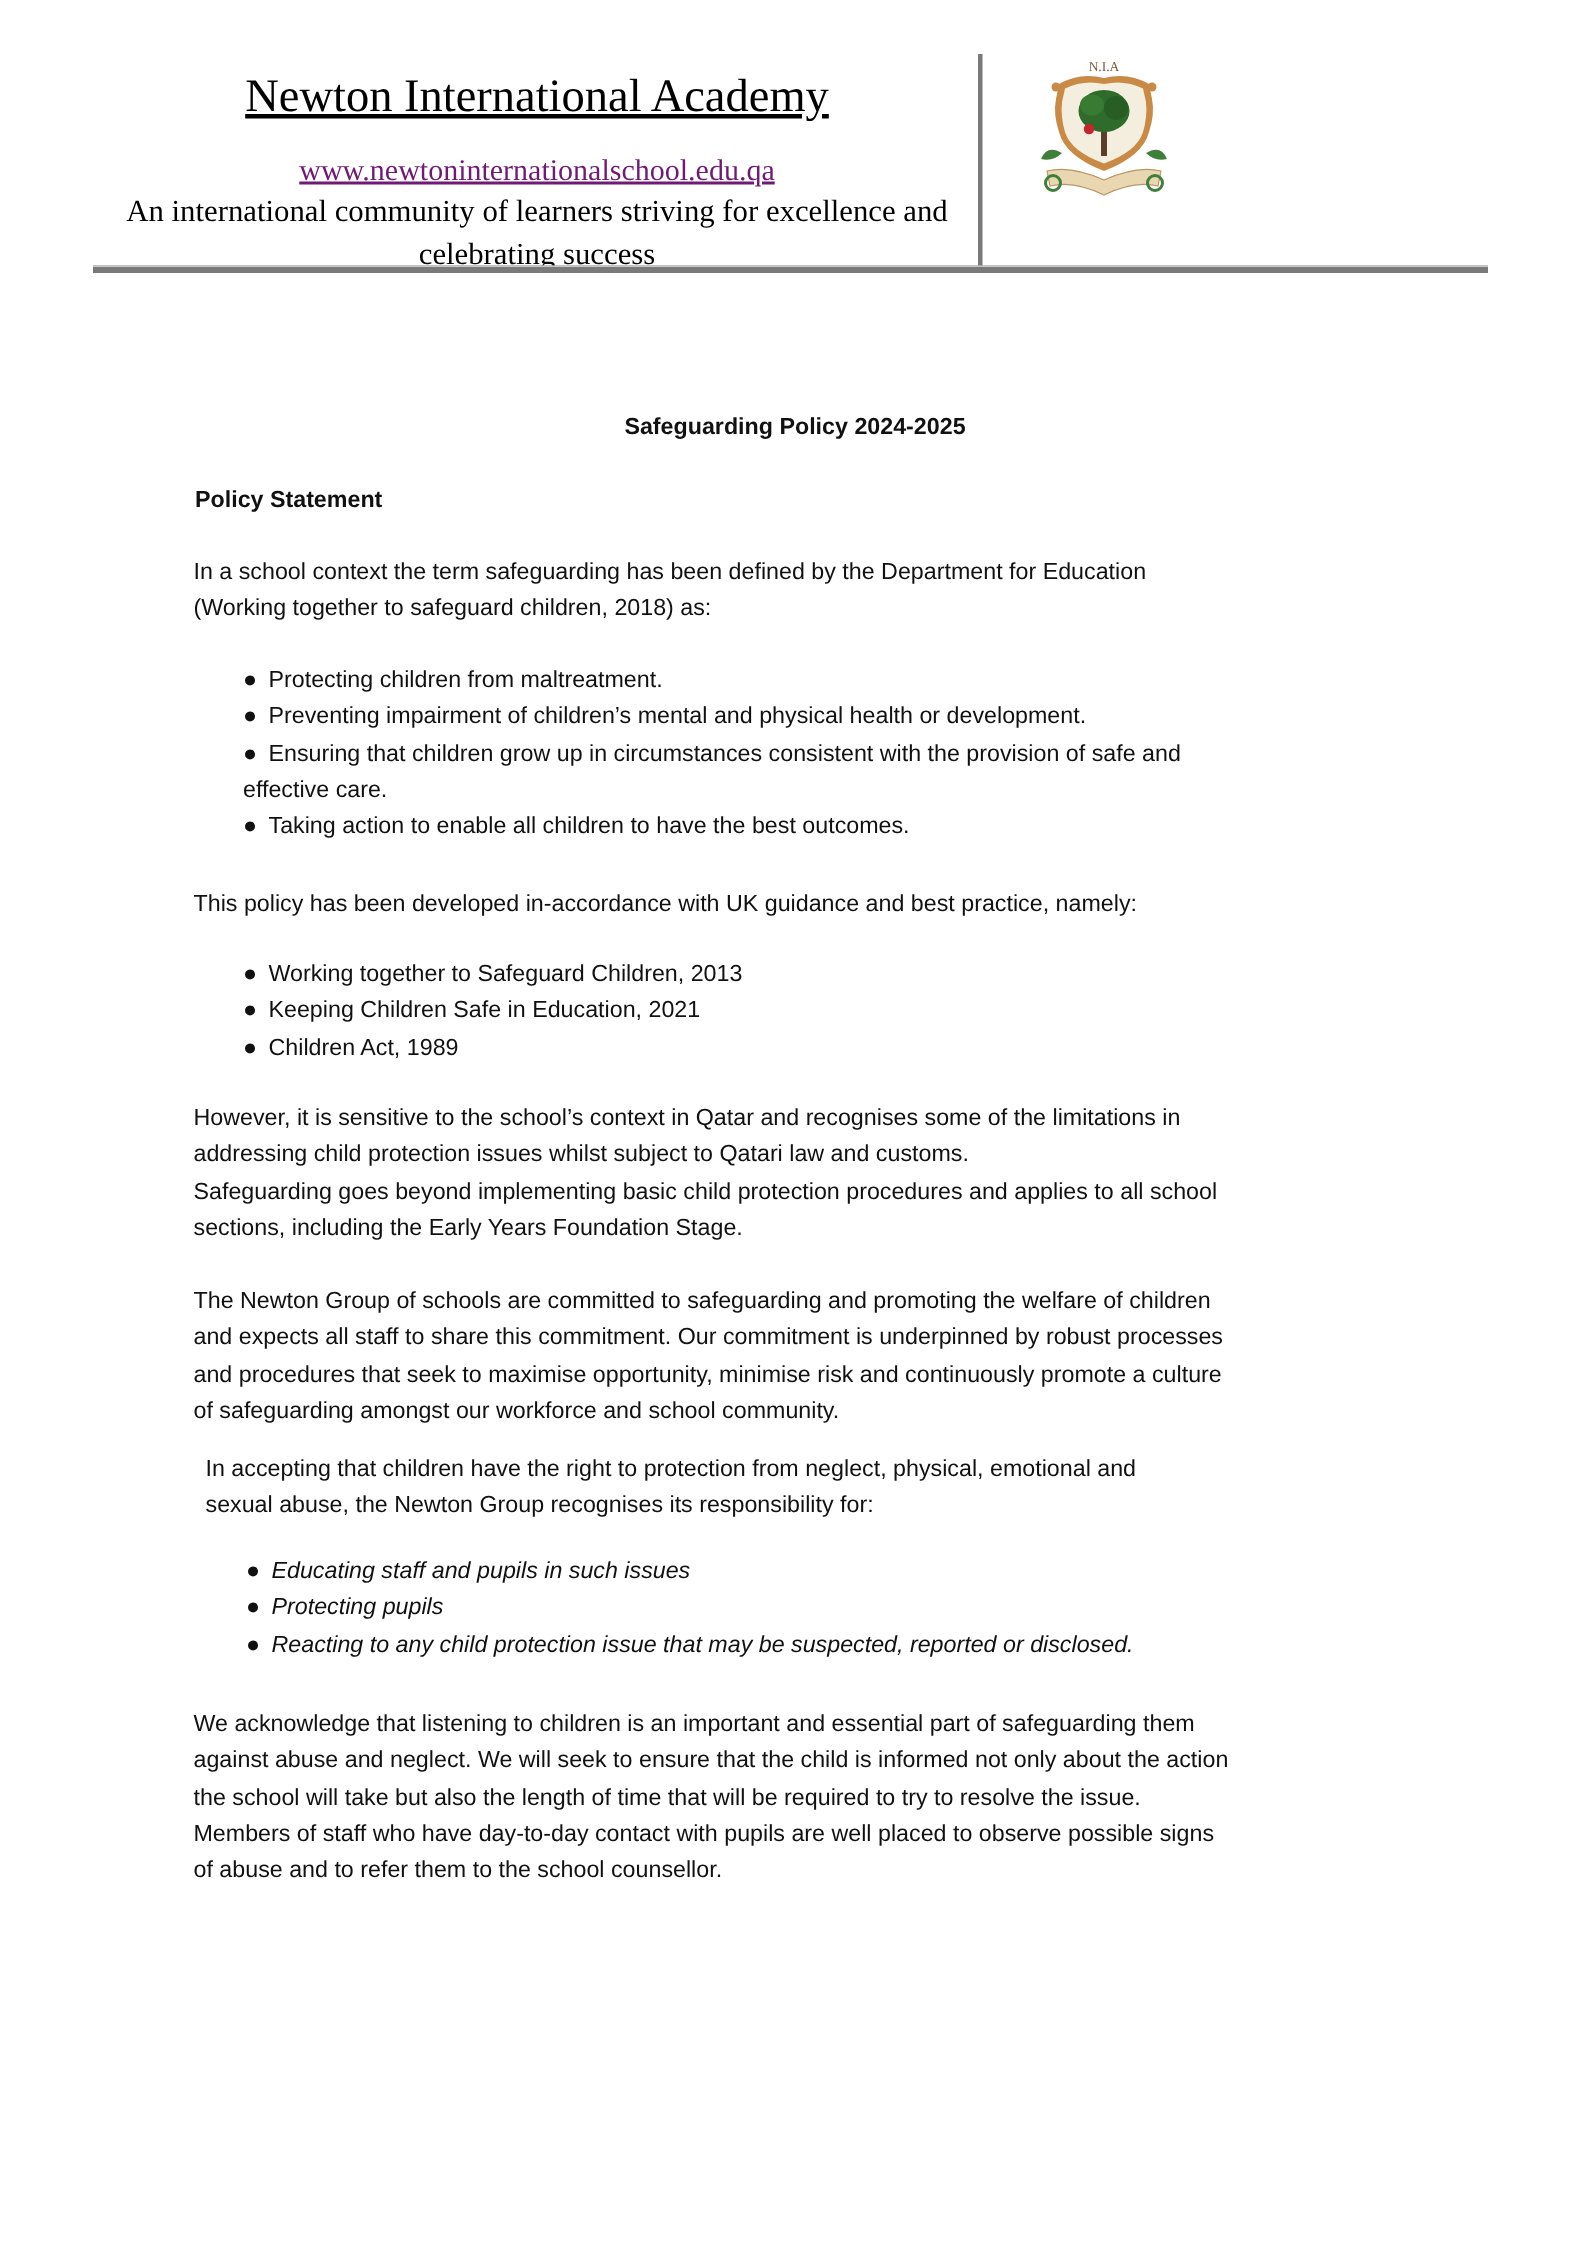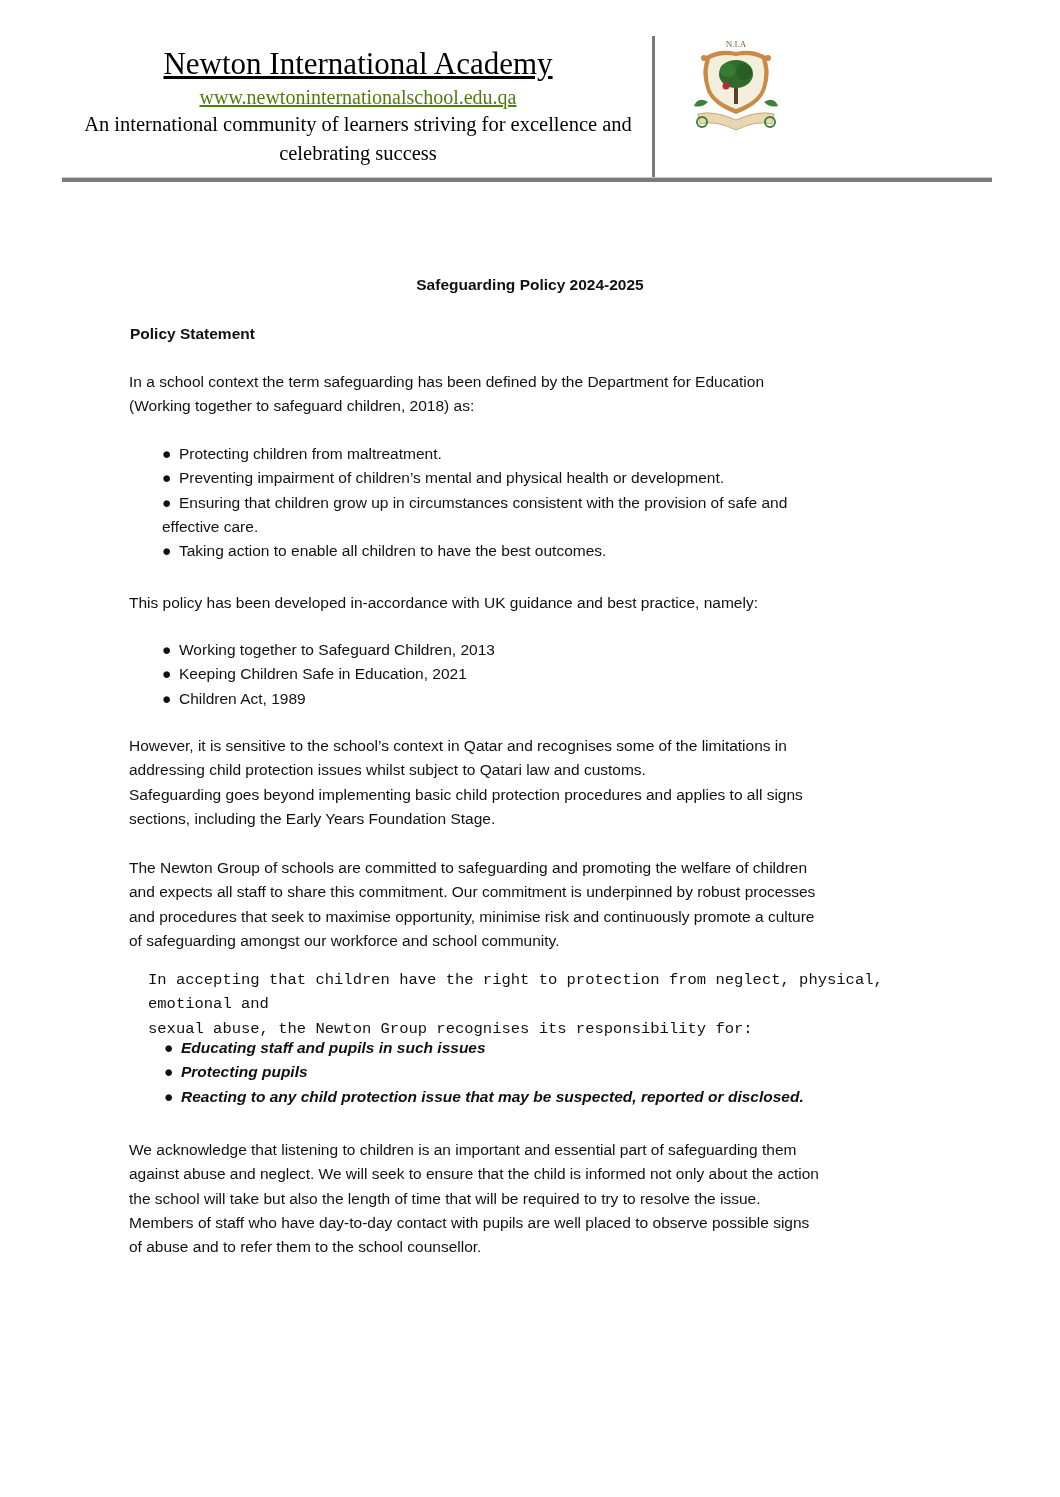--- a/index.html
+++ b/index.html
@@ -2,36 +2,36 @@
 <html><head>
 <meta charset="utf-8">
 <style>
   html, body { margin: 0; padding: 0; background: #ffffff; }
   body { width: 1060px; height: 1497px; position: relative; overflow: hidden; color: #000; }
   .page { position: absolute; left: 0; top: 0; width: 1060px; height: 1497px; background: #fff; }
 
   
   .header-left { position: absolute; left: 62px; top: 44px; width: 592px; text-align: center; font-family: "Liberation Serif", serif; }
   .school-name { font-size: 31px; line-height: 40px; margin: 0; font-weight: normal; text-decoration: underline; }
-  .school-url { display: inline-block; font-size: 20px; line-height: 26px; color: #4d7c0f; text-decoration: underline; margin-top: 0; }
+  .school-url { display: inline-block; font-size: 20px; line-height: 26px; color: #701a75; text-decoration: underline; margin-top: 17px; }
   .tagline { font-size: 20.5px; line-height: 29px; margin: 0; }
   .v-divider { position: absolute; left: 652px; top: 36px; width: 3px; height: 145px; background: #7a7a7a; }
   .h-divider { position: absolute; left: 62px; top: 177px; width: 930px; height: 4px; background: #7a7a7a; border-top: 1px solid #c8c8c8; }
   .logo { position: absolute; left: 684px; top: 36px; width: 104px; height: 104px; text-align: center; }
 
   
   .doc { position: absolute; left: 0; top: 0; width: 1060px; font-family: "Liberation Sans", sans-serif; font-size: 15.5px; color: #111; }
   .doc-title { position: absolute; top: 276px; left: 0; width: 1060px; text-align: center; font-weight: bold; font-size: 15.5px; }
   .section-title { position: absolute; top: 325px; left: 130px; font-weight: bold; font-size: 15.5px; }
   .para { position: absolute; left: 129px; width: 810px; line-height: 24.3px; margin: 0; }
   .justify { text-align: justify; }
   .list { position: absolute; left: 162px; width: 760px; margin: 0; padding: 0; list-style: none; line-height: 24.3px; }
   .list li { margin: 0; padding: 0; }
   .list li .bullet { display: inline-block; width: 17px; }
-  .italic li .txt { font-style: italic; font-weight: bold; }
+  .italic li .txt { font-style: italic; }
 </style>
 </head>
 <body>
 
 <div class="page">
 
   <div class="header-left">
     <h1 class="school-name">Newton International Academy</h1>
     <a class="school-url">www.newtoninternationalschool.edu.qa</a>
     <p class="tagline">An international community of learners striving for excellence and</p>
@@ -89,32 +89,32 @@
 
     <ul class="list" style="top:638px;">
       <li><span class="bullet">●</span><span>Working together to Safeguard Children, 2013</span></li>
       <li><span class="bullet">●</span><span>Keeping Children Safe in Education, 2021</span></li>
       <li><span class="bullet">●</span><span>Children Act, 1989</span></li>
     </ul>
 
     <p class="para" style="top:734px;">
       <span>However, it is sensitive to the school’s context in Qatar and recognises some of the limitations in</span><br>
       <span>addressing child protection issues whilst subject to Qatari law and customs.</span><br>
-      <span>Safeguarding goes beyond implementing basic child protection procedures and applies to all signs</span><br>
+      <span>Safeguarding goes beyond implementing basic child protection procedures and applies to all school</span><br>
       <span>sections, including the Early Years Foundation Stage.</span>
     </p>
 
     <p class="para" style="top:856px;">
       <span>The Newton Group of schools are committed to safeguarding and promoting the welfare of children</span><br>
       <span>and expects all staff to share this commitment. Our commitment is underpinned by robust processes</span><br>
       <span>and procedures that seek to maximise opportunity, minimise risk and continuously promote a culture</span><br>
       <span>of safeguarding amongst our workforce and school community.</span>
     </p>
 
-    <p class="para" style="top:968px; left:148px;font-family:Liberation Mono, monospace;">
+    <p class="para" style="top:968px; left:137px;">
       <span>In accepting that children have the right to protection from neglect, physical, emotional and</span><br>
       <span>sexual abuse, the Newton Group recognises its responsibility for:</span>
     </p>
 
     <ul class="list italic" style="top:1036px; left:164px;">
       <li><span class="bullet">●</span><span class="txt">Educating staff and pupils in such issues</span></li>
       <li><span class="bullet">●</span><span class="txt">Protecting pupils</span></li>
       <li><span class="bullet">●</span><span class="txt">Reacting to any child protection issue that may be suspected, reported or disclosed.</span></li>
     </ul>
 

